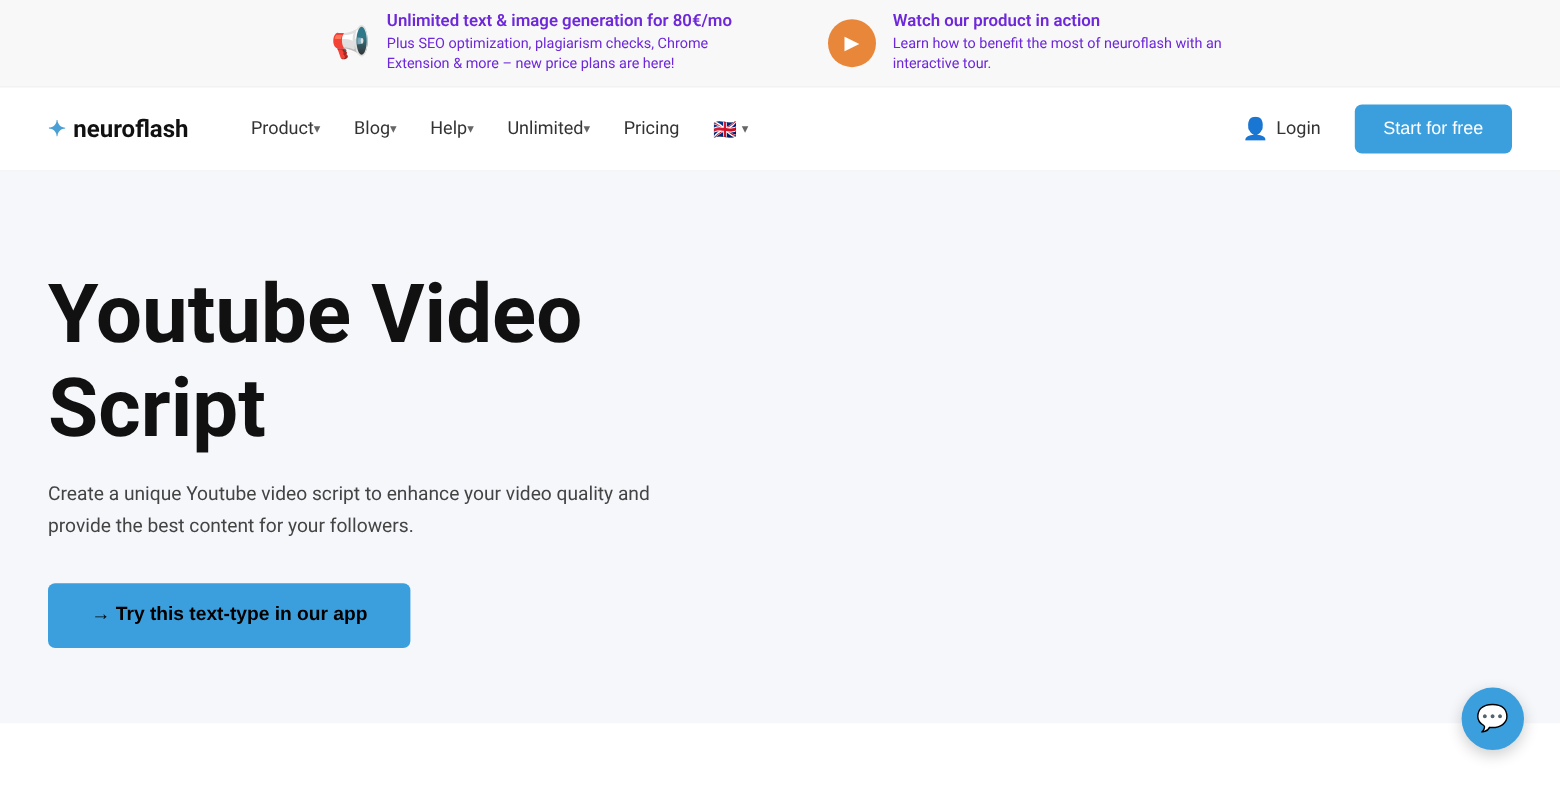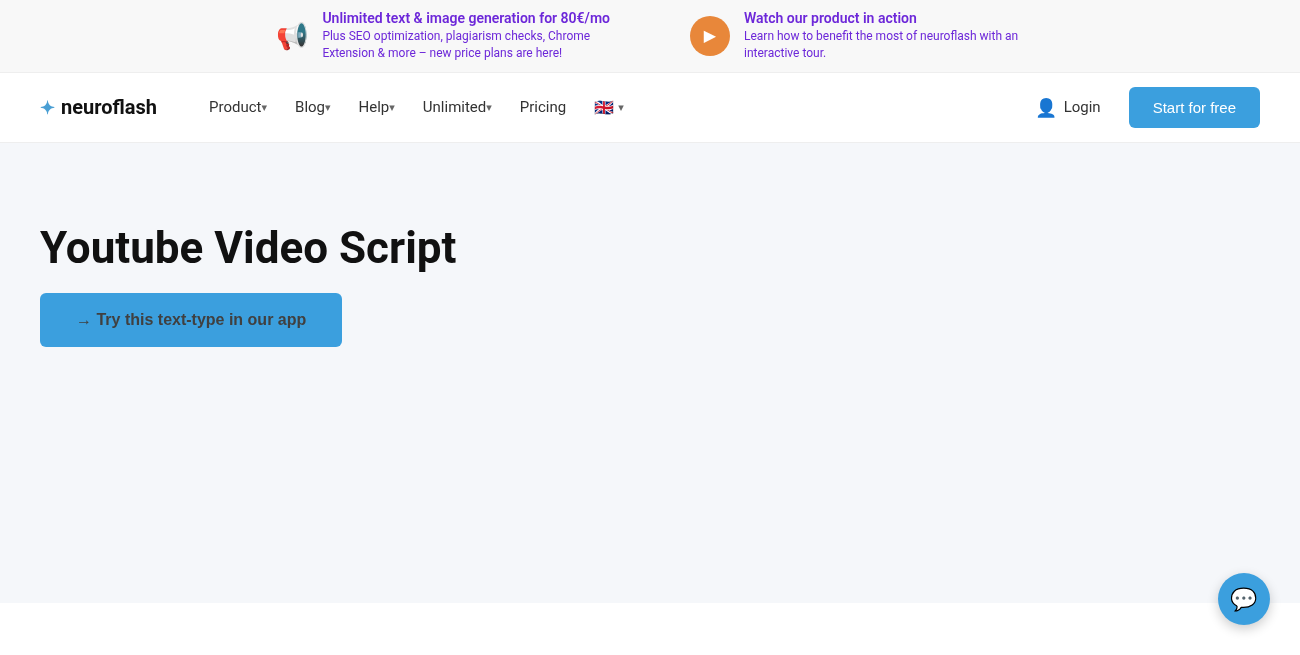--- a/index.html
+++ b/index.html
@@ -128,37 +128,37 @@
     }
     .flag-emoji { font-size: 16px; }
 
     
     .hero {
       padding: 80px 40px 60px 40px;
       background: #f5f7fa;
       min-height: 460px;
     }
     .hero-title {
-      font-size: 44px;
+      font-size: 68px;
       font-weight: 700;
       color: #111;
       line-height: 1.15;
       margin-bottom: 20px;
       max-width: 600px;
     }
     .hero-subtitle {
       font-size: 16px;
       color: #444;
       line-height: 1.6;
       max-width: 520px;
       margin-bottom: 36px;
     }
     .cta-btn {
       background: #3b9fde;
-      color: #404040;
+      color: #000000;
       border: none;
       padding: 18px 36px;
       border-radius: 6px;
       font-size: 16px;
       font-weight: 600;
       cursor: pointer;
       display: inline-flex;
       align-items: center;
       gap: 8px;
     }
@@ -243,18 +243,19 @@
     <div class="login-btn">
       <span class="login-icon">👤</span>
       <span>Login</span>
     </div>
     <button class="start-btn">Start for free</button>
   </div>
 </nav>
 
 <section class="hero">
   <h1 class="hero-title">Youtube Video Script</h1>
+  <p class="hero-subtitle">Create a unique Youtube video script to enhance your video quality and provide the best content for your followers.</p>
   <button class="cta-btn">→ Try this text-type in our app</button>
 </section>
 
 <div class="chat-bubble">
   <span>💬</span>
 </div>
 
 </body></html>

